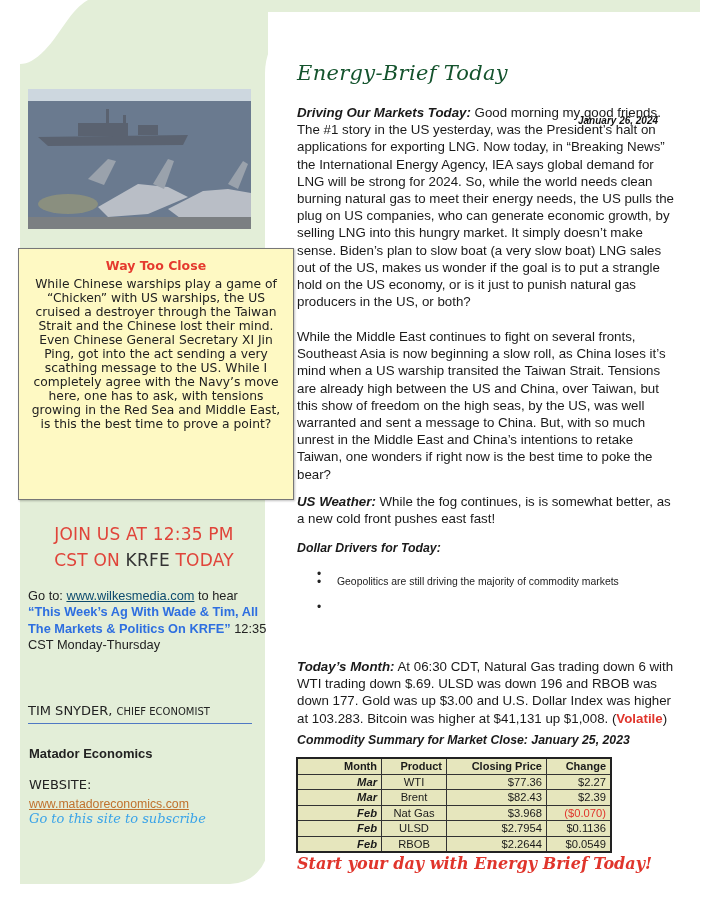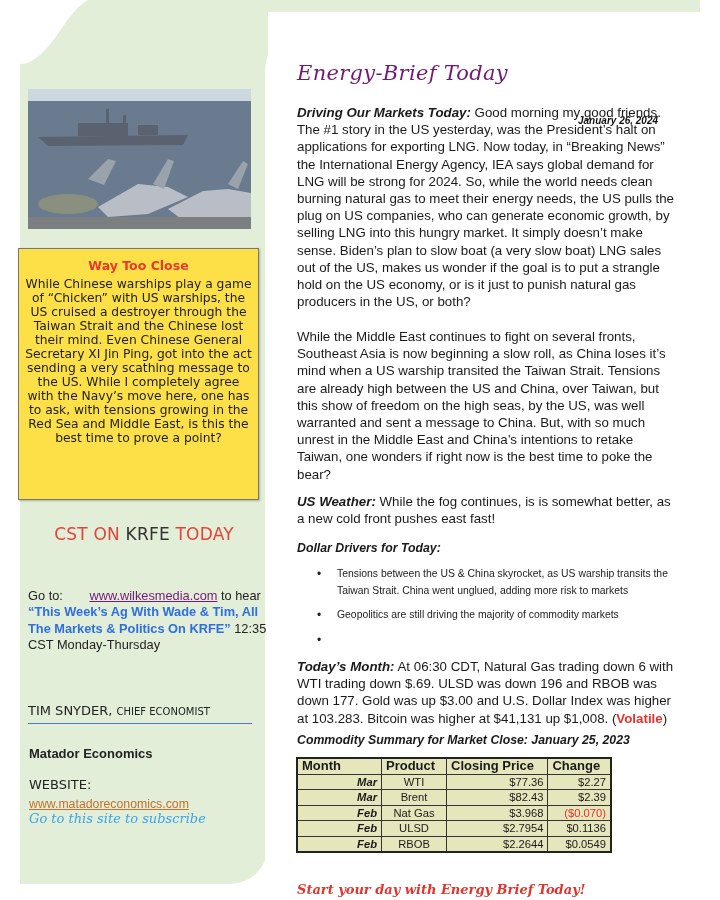--- a/index.html
+++ b/index.html
@@ -28,43 +28,43 @@
     border-radius: 60px 0 0 0;
   }
   
   .photo {
     position: absolute; left: 28px; top: 89px; width: 223px; height: 140px;
     overflow: hidden;
     background: linear-gradient(#c9d3dc 0%, #b2bfcc 8%, #5d6e85 10%, #6b7b90 55%, #7d8a9a 100%);
   }
   .photo svg { display: block; }
   .callout {
-    position: absolute; left: 18px; top: 248px; width: 241px; height: 252px;
-    background: #fde047; border: 1px solid #777;
+    position: absolute; left: 18px; top: 248px; width: 276px; height: 252px;
+    background: #fef9c3; border: 1px solid #777;
     box-shadow: 1px 1px 2px rgba(0,0,0,0.25);
     box-sizing: border-box; text-align: center;
     font-family: "DejaVu Sans", sans-serif;
   }
   .callout h3 {
     margin: 9px 0 4px; font-size: 12.5px; color: #e53a2e; font-weight: bold;
   }
   .callout p {
     margin: 0 6px; font-size: 12.3px; line-height: 14px; color: #222;
   }
   .join {
     position: absolute; left: 24px; top: 521px; width: 240px; text-align: center;
     font-family: "DejaVu Sans", sans-serif; font-size: 17px; line-height: 26px;
     color: #e0443a; letter-spacing: 0.2px; font-weight: normal;
   }
   .join .krfe { color: #333; }
   .goto {
     position: absolute; left: 28px; top: 588px; width: 240px;
     font-size: 12.8px; line-height: 16.3px; color: #222;
   }
-  .goto a { color: #701a75; text-decoration: underline; margin-left: 23px; }
+  .goto a { color: #0c4a6e; text-decoration: underline; }
   .goto .blue { color: #2e6fe0; font-weight: bold; }
   .econ {
     position: absolute; left: 28px; top: 703px; width: 224px;
     border-bottom: 1px solid #4f78c4; padding-bottom: 5px;
     font-family: "DejaVu Sans", sans-serif; font-size: 13px; color: #222;
   }
   .econ small { font-size: 10px; }
   .matador {
     position: absolute; left: 29px; top: 733px; font-weight: bold; font-size: 13px; color: #222; margin-top: 13px;
   }
@@ -75,21 +75,21 @@
   .website-link {
     position: absolute; left: 29px; top: 797px; font-size: 12.3px; color: #c0722e;
     text-decoration: underline;
   }
   .subscribe {
     position: absolute; left: 29px; top: 811px; font-size: 13px; color: #3aa3e8;
     font-style: italic; font-family: "DejaVu Serif", serif;
   }
   
   .title {
-    position: absolute; left: 297px; top: 61px; font-size: 21px; color: #701a75;
+    position: absolute; left: 297px; top: 61px; font-size: 21px; color: #14532d;
     font-style: italic; font-family: "DejaVu Serif", serif; letter-spacing: 0.3px;
   }
   .date {
     position: absolute; left: 578px; top: 71px; font-size: 10px; font-weight: bold; font-style: italic;
     color: #111;
     margin-top: 44px;
   }
   .main-text {
     position: absolute; left: 297px; width: 380px;
     font-size: 13.3px; line-height: 17.2px; color: #1a1a1a; margin: 0;
@@ -109,28 +109,28 @@
   .p4 .volatile { color: #e0352c; font-weight: bold; }
   .summary-h { position: absolute; left: 297px; top: 733px; font-size: 12.3px; font-weight: bold; font-style: italic; }
   table.summary {
     position: absolute; left: 296px; top: 757px; width: 316px;
     border-collapse: collapse; font-size: 11.2px; background: #e6e6bd;
     border: 2px solid #222;
   }
   table.summary th, table.summary td {
     border: 1px solid #333; height: 14.5px; padding: 0 4px; line-height: 14px;
   }
-  table.summary th { font-weight: bold; text-align: left; font-size: 13px; }
+  table.summary th { font-weight: bold; text-align: right; font-size: 11px; }
   table.summary td.month { text-align: right; font-weight: bold; font-style: italic; width: 75px; margin-top: 48px; }
   table.summary td.product { text-align: center; width: 56px; }
   table.summary td.num { text-align: right; }
   table.summary td.neg { color: #e0352c; }
   .tagline {
-    position: absolute; left: 297px; top: 854px; font-size: 13px; color: #e0352c;
-    font-style: italic; font-weight: bold; font-family: "DejaVu Serif", serif; margin-top: 28px;
+    position: absolute; left: 297px; top: 854px; font-size: 16px; color: #e0352c;
+    font-style: italic; font-weight: bold; font-family: "DejaVu Serif", serif;
   }
 </style>
 </head>
 <body>
 
 <div class="bg-top"></div>
 <div class="bg-side"></div>
 <svg class="bg-curve" viewBox="0 0 100 70">
   <path d="M0,0 L88,0 C70,10 60,35 45,50 C35,60 28,64 20,64 L20,70 L0,70 Z" fill="#ffffff"></path>
 </svg>
@@ -162,20 +162,21 @@
     <rect x="0" y="128" width="223" height="12" fill="#7b7f82"></rect>
   </svg>
 </div>
 
 <div class="callout">
   <h3>Way Too Close</h3>
   <p>While Chinese warships play a game of “Chicken” with US warships, the US cruised a destroyer through the Taiwan Strait and the Chinese lost their mind. Even Chinese General Secretary XI Jin Ping, got into the act sending a very scathing message to the US. While I completely agree with the Navy’s move here, one has to ask, with tensions growing in the Red Sea and Middle East, is this the best time to prove a point?</p>
 </div>
 
 <div class="join">
+  <div>JOIN US AT 12:35 PM</div>
   <div><span>CST ON </span><span class="krfe">KRFE</span><span> TODAY</span></div>
 </div>
 
 <div class="goto"><span>Go to: </span><a>www.wilkesmedia.com</a><span> to hear </span><span class="blue">“This Week’s Ag With Wade &amp; Tim, All The Markets &amp; Politics On KRFE”</span><span> 12:35 CST Monday-Thursday</span></div>
 
 <div class="econ"><span>TIM SNYDER,</span> <small>CHIEF ECONOMIST</small></div>
 <div class="matador">Matador Economics</div>
 <div class="website-label">WEBSITE:</div>
 <a class="website-link">www.matadoreconomics.com</a>
 <div class="subscribe">Go to this site to subscribe</div>
@@ -184,21 +185,21 @@
 <div class="date">January 26, 2024</div>
 
 <p class="main-text p1"><b>Driving Our Markets Today:</b><span> Good morning my good friends. The #1 story in the US yesterday, was the President’s halt on applications for exporting LNG. Now today, in “Breaking News” the International Energy Agency, IEA says global demand for LNG will be strong for 2024. So, while the world needs clean burning natural gas to meet their energy needs, the US pulls the plug on US companies, who can generate economic growth, by selling LNG into this hungry market. It simply doesn’t make sense. Biden’s plan to slow boat (a very slow boat) LNG sales out of the US, makes us wonder if the goal is to put a strangle hold on the US economy, or is it just to punish natural gas producers in the US, or both?</span></p>
 
 <p class="main-text p2">While the Middle East continues to fight on several fronts, Southeast Asia is now beginning a slow roll, as China loses it’s mind when a US warship transited the Taiwan Strait. Tensions are already high between the US and China, over Taiwan, but this show of freedom on the high seas, by the US, was well warranted and sent a message to China. But, with so much unrest in the Middle East and China’s intentions to retake Taiwan, one wonders if right now is the best time to poke the bear?</p>
 
 <p class="main-text p3"><b>US Weather:</b><span> While the fog continues, is is somewhat better, as a new cold front pushes east fast!</span></p>
 
 <div class="drivers-h">Dollar Drivers for Today:</div>
 <ul class="drivers">
-  <li><span class="dot">•</span><span>Tensions between the US &amp; China skyrocket, as US warship transits the Taiwan Strait. China went unglued, adding more risk to markets</span></li>
+  <li><span class="dot">•</span></li>
   <li><span class="dot">•</span><span>Geopolitics are still driving the majority of commodity markets</span></li>
   <li><span class="dot">•</span></li>
 </ul>
 
 <p class="main-text p4"><b>Today’s Month:</b><span> At 06:30 CDT, Natural Gas trading down 6 with WTI trading down $.69. ULSD was down 196 and RBOB was down 177. Gold was up $3.00 and U.S. Dollar Index was higher at 103.283. Bitcoin was higher at $41,131 up $1,008. (</span><span class="volatile">Volatile</span><span>)</span></p>
 
 <div class="summary-h">Commodity Summary for Market Close: January 25, 2023</div>
 <table class="summary">
   <thead>
     <tr>

